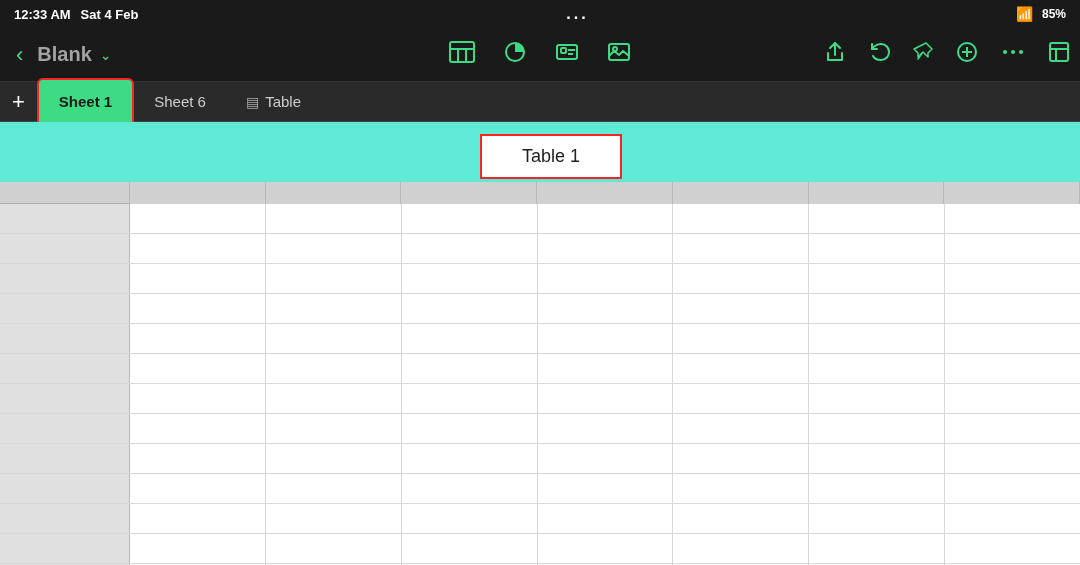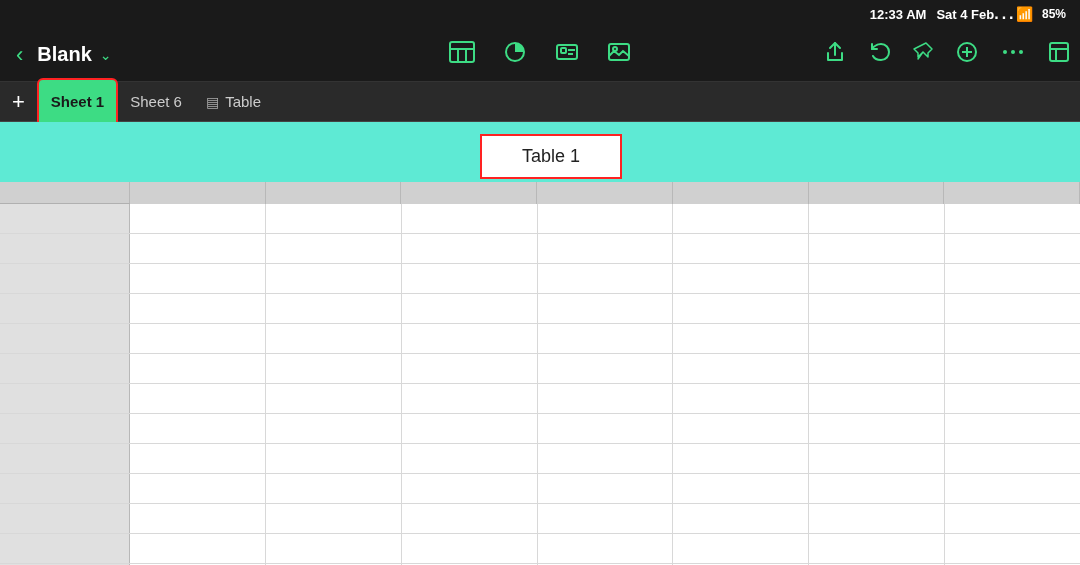--- a/index.html
+++ b/index.html
@@ -4,21 +4,21 @@
   <style>
     * { box-sizing: border-box; margin: 0; padding: 0; }
     body { width: 1080px; height: 565px; overflow: hidden; font-family: -apple-system, 'Helvetica Neue', sans-serif; background: #f0f0f0; }
 
     
     .status-bar {
       background: #1a1a1a;
       height: 28px;
       display: flex;
       align-items: center;
-      justify-content: flex-end;
+      justify-content: space-between;
       padding: 0 14px;
       color: white;
       font-size: 13px;
       font-weight: 600;
     }
     .status-bar-left { display: flex; gap: 10px; }
     .status-bar-right { display: flex; align-items: center; gap: 8px; font-size: 13px; }
 
     
     .toolbar {
@@ -36,21 +36,21 @@
       gap: 8px;
       flex: 1;
     }
     .back-btn {
       color: #3ddc84;
       font-size: 22px;
       cursor: pointer;
       padding: 4px 6px;
     }
     .doc-title {
-      color: #ffffff;
+      color: #a3a3a3;
       font-size: 20px;
       font-weight: 600;
     }
     .chevron-icon {
       color: #3ddc84;
       font-size: 14px;
     }
     .toolbar-center {
       display: flex;
       align-items: center;
@@ -81,21 +81,21 @@
     }
     .add-sheet-btn {
       color: white;
       font-size: 22px;
       padding: 0 12px 0 4px;
       cursor: pointer;
       line-height: 1;
     }
     .sheet-tab {
       height: 48px;
-      padding: 0 12px;
+      padding: 0 20px;
       display: flex;
       align-items: center;
       color: #ccc;
       font-size: 15px;
       cursor: pointer;
       border-radius: 6px 6px 0 0;
       position: relative;
     }
     .sheet-tab.active {
       background: #3ddc84;

